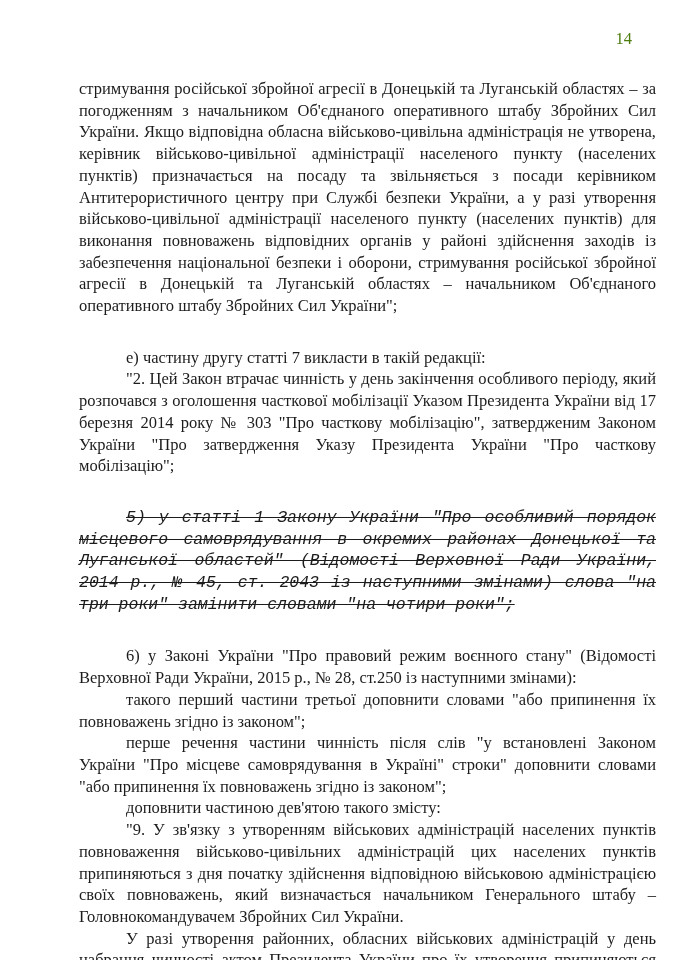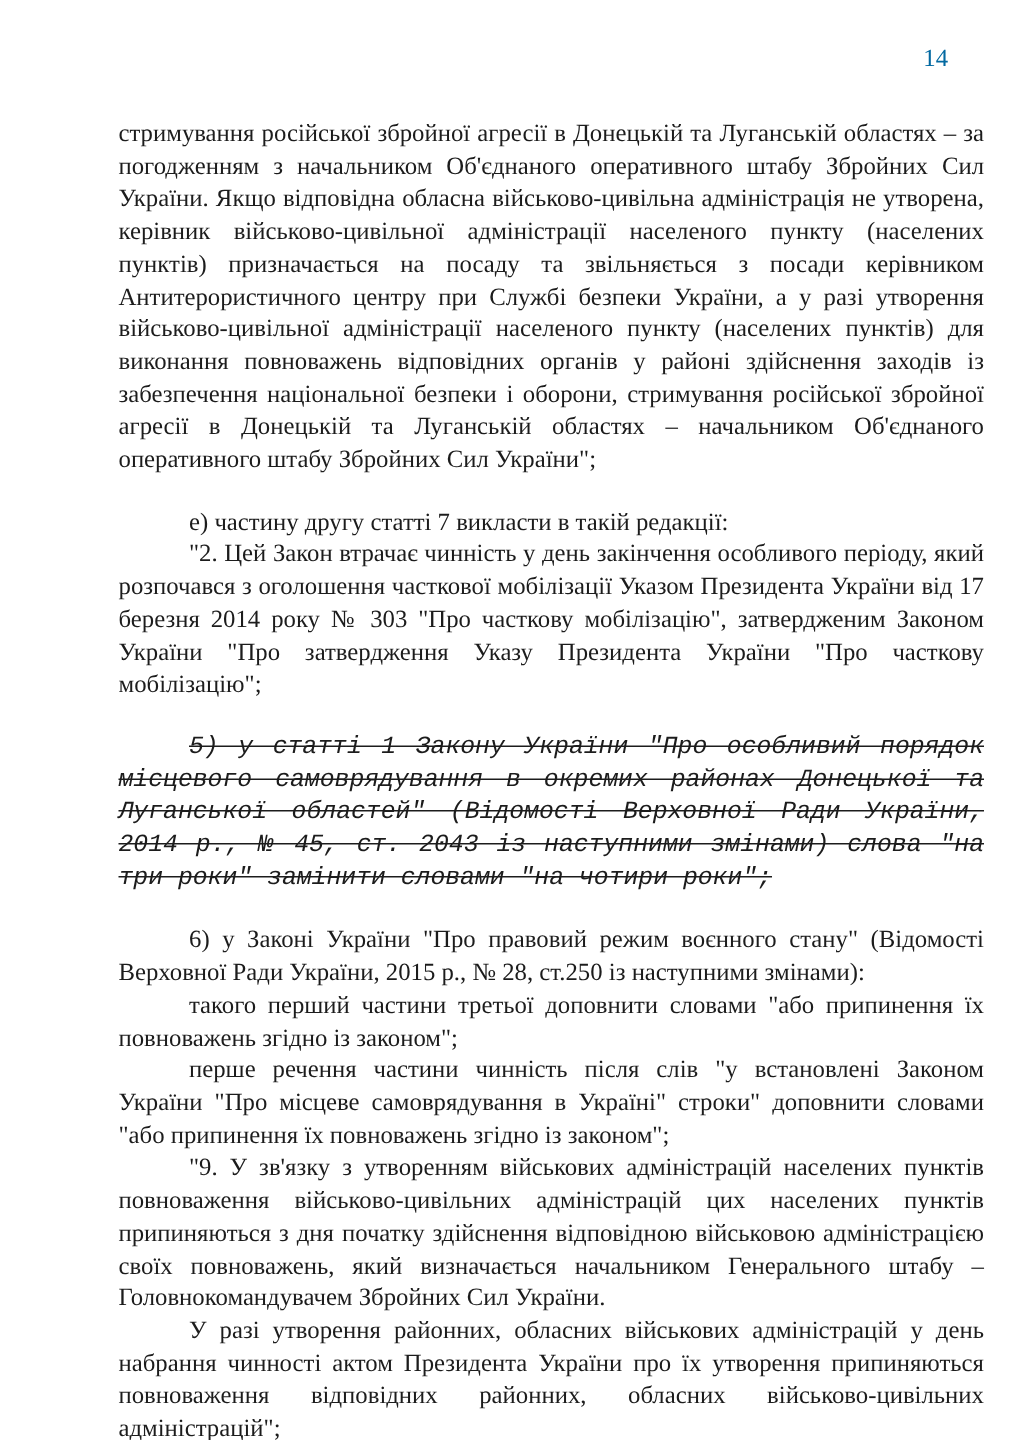--- a/index.html
+++ b/index.html
@@ -15,41 +15,41 @@
     font-family: "Liberation Serif", serif;
     color: #1c1c1c;
     overflow: hidden;
   }
   .page-number {
     position: absolute;
     top: 29px;
     right: 47px;
     font-size: 16.5px;
     line-height: 20px;
-    color: #0369a1;
+    color: #4d7c0f;
   }
   .body-text {
     position: absolute;
     top: 78px;
     left: 79px;
     width: 577px;
     font-size: 16.5px;
     line-height: 21.7px;
     text-align: justify;
   }
   .para {
     margin: 0;
     padding: 0;
     text-indent: 47px;
   }
   .para.no-indent {
     text-indent: 0;
   }
   .para.space-before {
-    margin-top: 20px;
+    margin-top: 30px;
   }
   .para.struck {
     font-style: italic;
     text-decoration: line-through;
     text-decoration-thickness: 1.4px;
     font-family: Liberation Mono, monospace;
   }
 </style>
 </head>
 <body>
@@ -68,20 +68,21 @@
 
     <p class="para space-before struck">5) у статті 1 Закону України "Про особливий порядок місцевого самоврядування в окремих районах Донецької та Луганської областей" (Відомості Верховної Ради України, 2014 р., № 45, ст. 2043 із наступними змінами) слова "на три роки" замінити словами "на чотири роки";</p>
 
     <p class="para space-before">6) у Законі України "Про правовий режим воєнного стану" (Відомості Верховної Ради України, 2015 р., № 28, ст.250 із наступними змінами):</p>
 
 
     <p class="para">такого перший частини третьої доповнити словами "або припинення їх повноважень згідно із законом";</p>
 
     <p class="para">перше речення частини чинність після слів "у встановлені Законом України "Про місцеве самоврядування в Україні" строки" доповнити словами "або припинення їх повноважень згідно із законом";</p>
 
+    <p class="para">доповнити частиною дев'ятою такого змісту:</p>
 
     <p class="para">"9. У зв'язку з утворенням військових адміністрацій населених пунктів повноваження військово-цивільних адміністрацій цих населених пунктів припиняються з дня початку здійснення відповідною військовою адміністрацією своїх повноважень, який визначається начальником Генерального штабу – Головнокомандувачем Збройних Сил України.</p>
 
     <p class="para">У разі утворення районних, обласних військових адміністрацій у день набрання чинності актом Президента України про їх утворення припиняються повноваження відповідних районних, обласних військово-цивільних адміністрацій";</p>
 
   </div>
 
 </div>
 
 </body></html>

